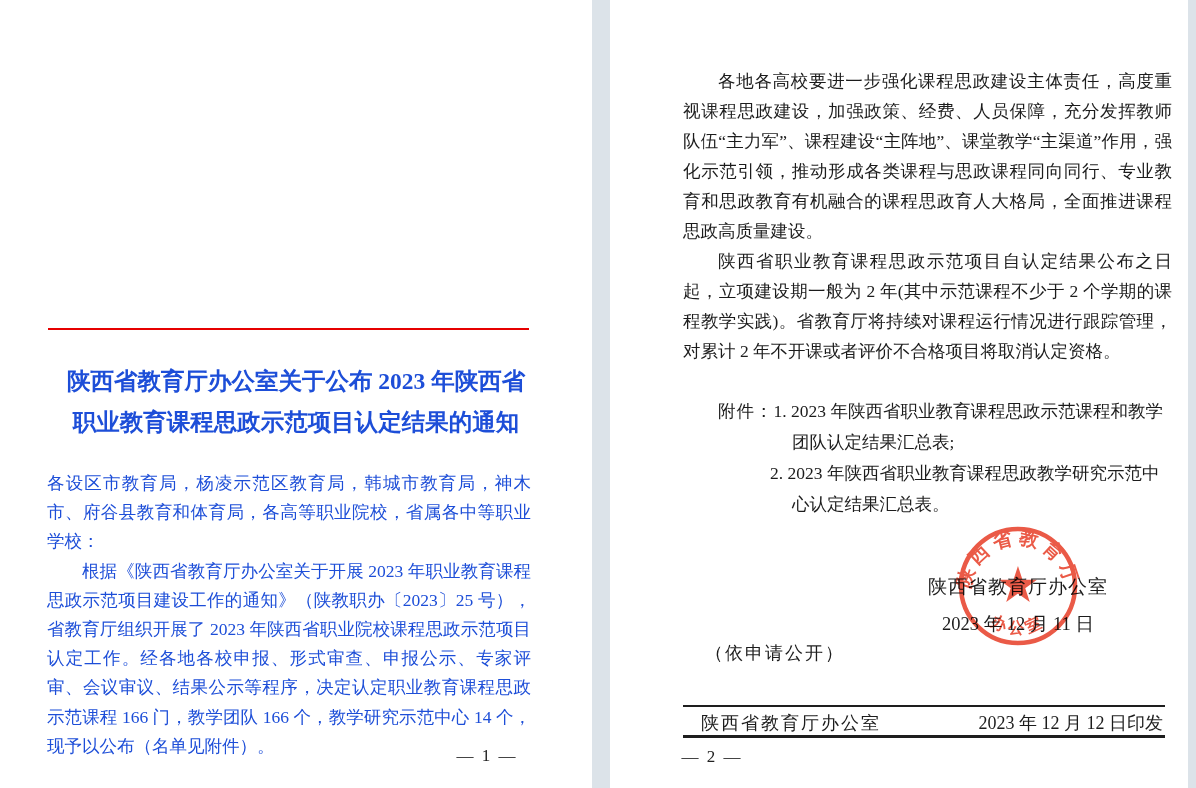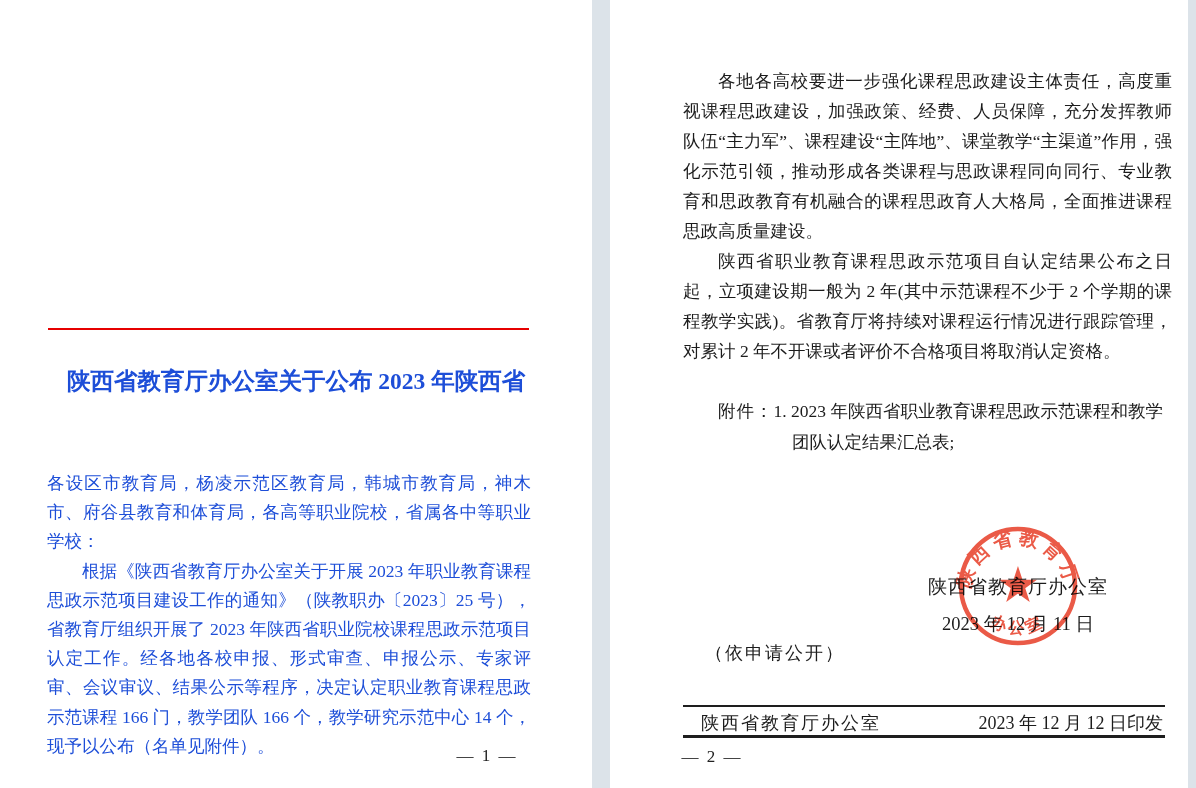--- a/index.html
+++ b/index.html
@@ -55,38 +55,40 @@
 </style>
 </head>
 <body>
 
 <div class="viewer">
 
   <div class="page page-left">
     <div class="red-rule"></div>
     <div class="notice-title">
       <div>陕西省教育厅办公室关于公布 2023 年陕西省</div>
+      <div>职业教育课程思政示范项目认定结果的通知</div>
     </div>
     <div class="body-left">
       <p>各设区市教育局，杨凌示范区教育局，韩城市教育局，神木市、府谷县教育和体育局，各高等职业院校，省属各中等职业学校：</p>
       <p class="p-indent">根据《陕西省教育厅办公室关于开展 2023 年职业教育课程思政示范项目建设工作的通知》（陕教职办〔2023〕25 号），省教育厅组织开展了 2023 年陕西省职业院校课程思政示范项目认定工作。经各地各校申报、形式审查、申报公示、专家评审、会议审议、结果公示等程序，决定认定职业教育课程思政示范课程 166 门，教学团队 166 个，教学研究示范中心 14 个，现予以公布（名单见附件）。</p>
     </div>
     <div class="pagenum-left">— 1 —</div>
   </div>
 
   <div class="gutter"></div>
 
   <div class="page page-right">
     <div class="body-right">
       <p class="p-indent">各地各高校要进一步强化课程思政建设主体责任，高度重视课程思政建设，加强政策、经费、人员保障，充分发挥教师队伍“主力军”、课程建设“主阵地”、课堂教学“主渠道”作用，强化示范引领，推动形成各类课程与思政课程同向同行、专业教育和思政教育有机融合的课程思政育人大格局，全面推进课程思政高质量建设。</p>
       <p class="p-indent">陕西省职业教育课程思政示范项目自认定结果公布之日起，立项建设期一般为 2 年(其中示范课程不少于 2 个学期的课程教学实践)。省教育厅将持续对课程运行情况进行跟踪管理，对累计 2 年不开课或者评价不合格项目将取消认定资格。</p>
     </div>
 
     <div class="attachments">
       <div class="att-item1"><span class="att-label">附件：</span><span>1. 2023 年陕西省职业教育课程思政示范课程和教学团队认定结果汇总表;</span></div>
+      <div class="att-item2"><span>2. 2023 年陕西省职业教育课程思政教学研究示范中心认定结果汇总表。</span></div>
     </div>
 
     <div class="signer">陕西省教育厅办公室</div>
     <div class="sign-date">2023 年 12 月 11 日</div>
 
     <div class="seal">
       <svg width="124" height="124" viewBox="0 0 124 124">
         <circle cx="62" cy="62" r="57" fill="none" stroke="#e8432d" stroke-width="4.5"></circle>
         <path id="sealTopArc" d="M 16,82 A 48,48 0 1 1 108,82" fill="none"></path>
         <path id="sealBotArc" d="M 26,92 A 46,46 0 0 0 98,92" fill="none"></path>

